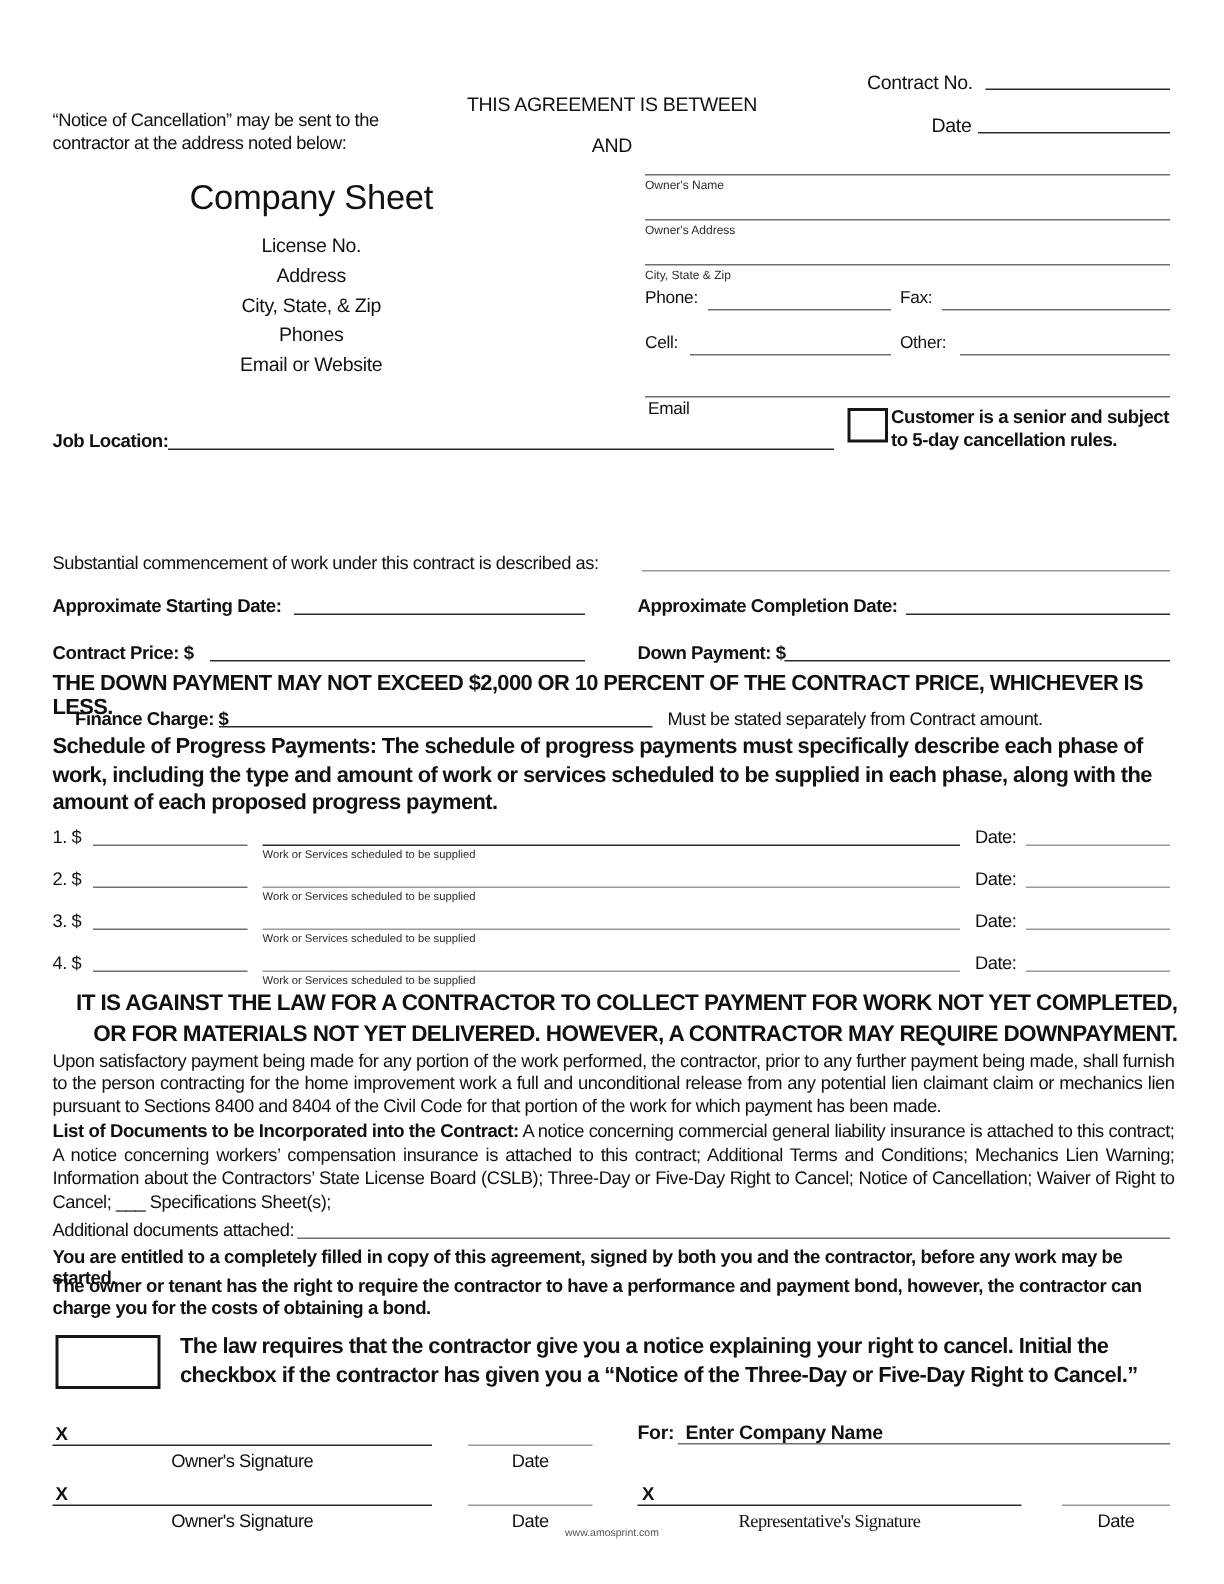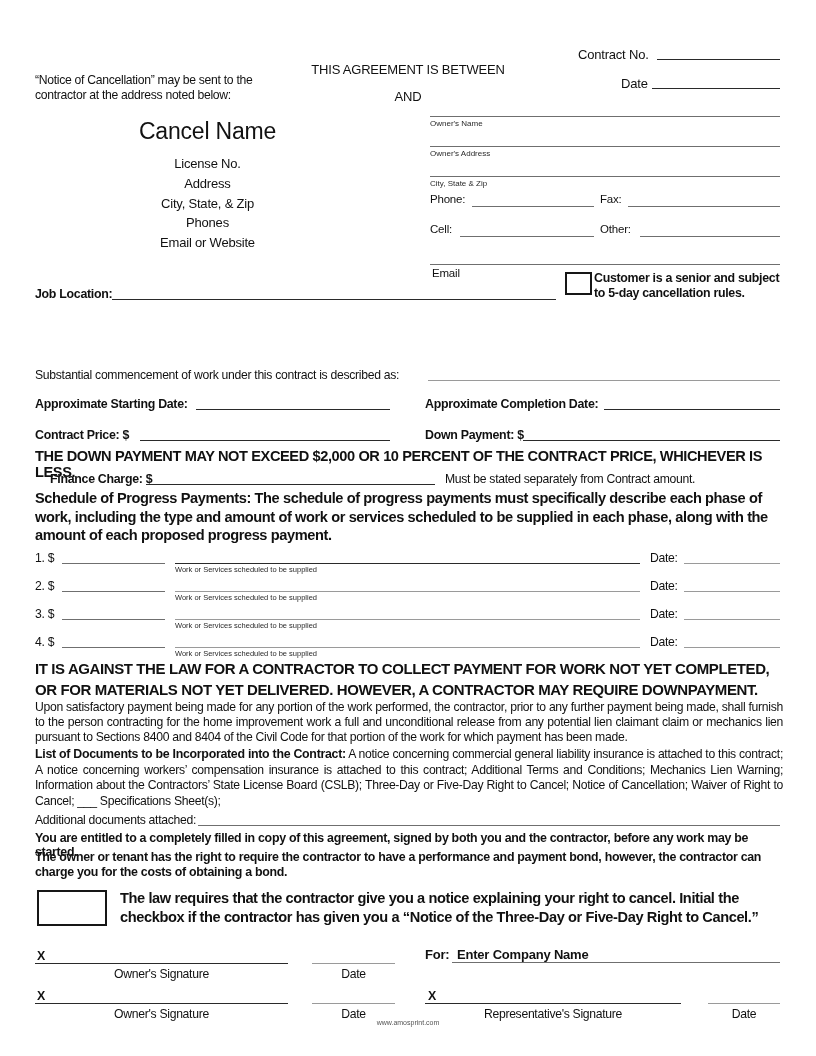--- a/index.html
+++ b/index.html
@@ -16,21 +16,21 @@
   .b{font-weight:bold;}
   .ctr{text-align:center;}
   .just{text-align:justify;}
   .t8{font-size:8px;color:#2a2a2a;letter-spacing:0;}
   .t7{font-size:7.5px;color:#2a2a2a;letter-spacing:0;}
   .t11{font-size:11.5px;}
   .t12{font-size:12.2px;line-height:15px;letter-spacing:-0.3px;}
   .t12b{font-size:12.4px;font-weight:bold;letter-spacing:-0.3px;}
   .t13{font-size:13px;}
   .t14b{font-size:14.6px;font-weight:bold;letter-spacing:-0.4px;}
-  .t15b{font-size:15px;font-weight:bold;letter-spacing:-0.4px;}
+  .t15b{font-size:15px;font-weight:bold;letter-spacing:-0.4px;text-align:right;}
   .title{font-size:17.5px;font-weight:bold;letter-spacing:-0.2px;}
   .companyName{font-size:23px;letter-spacing:-0.2px;}
   .companyLine{font-size:13px;line-height:19.8px;}
   .checkbox{position:absolute;border:2px solid #161616;background:#fff;}
   .footer{font-size:7px;color:#555;letter-spacing:0;}
 </style>
 </head>
 <body>
 
 <div class="page">
@@ -42,21 +42,21 @@
   <div class="abs t13 ctr" style="left:0;right:0;top:62px;">THIS AGREEMENT IS BETWEEN</div>
 
   <span class="abs t13" style="left:621px;top:76px;">Date</span>
   <div class="hline dark" style="left:652px;top:88px;width:128px;"></div>
 
   <div class="abs t12" style="left:35px;top:73px;width:262px;">“Notice of Cancellation” may be sent to the contractor at the address noted below:</div>
 
   <div class="abs t13 ctr" style="left:0;right:0;top:89px;">AND</div>
 
   <div class="abs ctr" style="left:35px;top:118px;width:345px;">
-    <div class="companyName">Cancel Name</div>
+    <div class="companyName">Company Sheet</div>
     <div style="height:9px;"></div>
     <div class="companyLine">License No.</div>
     <div class="companyLine">Address</div>
     <div class="companyLine">City, State, &amp; Zip</div>
     <div class="companyLine">Phones</div>
     <div class="companyLine">Email or Website</div>
   </div>
 
   <div class="hline mid" style="left:430px;top:116px;width:350px;"></div>
   <span class="abs t8" style="left:430px;top:119px;">Owner's Name</span>
@@ -163,19 +163,19 @@
   <div class="hline mid" style="left:452px;top:962px;width:328px;"></div>
 
   <span class="abs t12b" style="left:37px;top:989px;">X</span>
   <div class="hline dark" style="left:35px;top:1003px;width:253px;"></div>
   <div class="abs t12 ctr" style="left:35px;top:1007px;width:253px;">Owner's Signature</div>
   <div class="hline gray" style="left:312px;top:1003px;width:83px;"></div>
   <div class="abs t12 ctr" style="left:312px;top:1007px;width:83px;">Date</div>
 
   <span class="abs t12b" style="left:428px;top:989px;">X</span>
   <div class="hline dark" style="left:425px;top:1003px;width:256px;"></div>
-  <div class="abs t12 ctr" style="left:425px;top:1007px;width:256px;">Representative's Signature</div>
+  <div class="abs t12 ctr" style="left:425px;top:1007px;width:256px;font-family:Liberation Serif, serif;">Representative's Signature</div>
   <div class="hline gray" style="left:708px;top:1003px;width:72px;"></div>
   <div class="abs t12 ctr" style="left:708px;top:1007px;width:72px;">Date</div>
 
   <div class="abs footer ctr" style="left:0;right:0;top:1019px;">www.amosprint.com</div>
 
 </div>
 
 </body></html>

